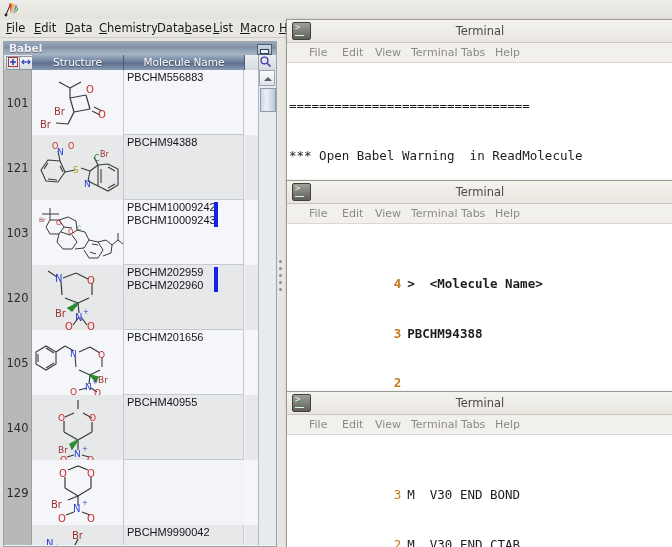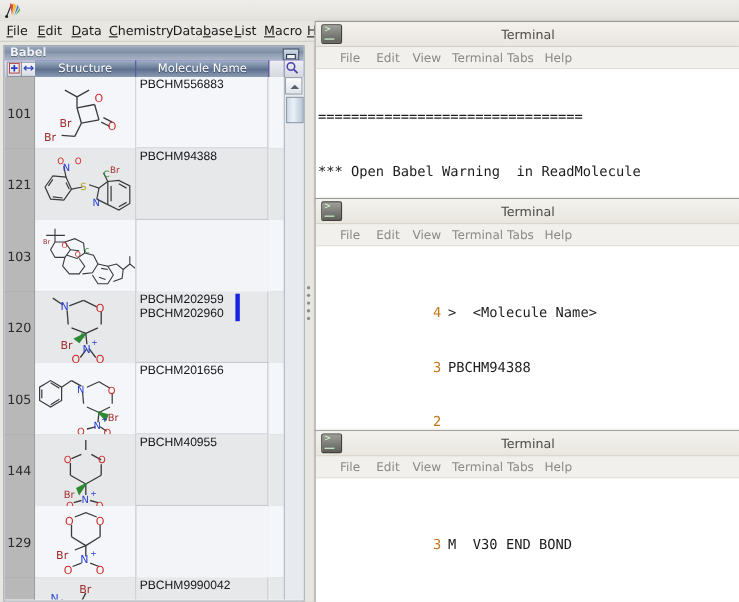--- a/index.html
+++ b/index.html
@@ -68,21 +68,21 @@
     border: 1px solid #4e5c73;
   }
   #table-minimize::after {
     content:''; position:absolute; left:2px; top:4px; width:7px; height:3px;
     border:1px solid #2c3a50; background:#eef2f7;
   }
 
   
   #col-header {
     position: absolute; left: 0; top: 13px; width: 272px; height: 15px;
-    background: #8b5cf6;
+    background: #14b8a6;
   }
   .colh {
     position: absolute; top: 0; height: 15px;
     background: linear-gradient(to bottom,#9fb0c6 0%, #6c7e99 45%, #5d7090 55%, #8b9bb2 100%);
     color: #ffffff;
     font-size: 10.5px; font-family: "DejaVu Sans", sans-serif;
     text-align: center; line-height: 15px;
     border-right: 1px solid #4c5c74;
     text-shadow: 0 1px 0 rgba(0,0,0,0.4);
     overflow: hidden;
@@ -406,20 +406,25 @@
                 <path d="M66 42 L74 40 L80 45 L79 53 L71 56"></path>
                 <path d="M60 44 L66 45 M58 52 L64 54"></path>
                 <path d="M80 45 L86 40 M86 40 L86 33 M86 40 L91 44"></path>
               </g>
               <text x="7" y="22" font-size="6" fill="#a03030" font-family="DejaVu Sans, sans-serif">Br</text>
               <text x="24" y="25" font-size="7" fill="#cc2b2b" font-family="DejaVu Sans, sans-serif">O</text>
               <text x="36" y="34" font-size="7" fill="#cc2b2b" font-family="DejaVu Sans, sans-serif">O</text>
               <text x="45" y="30" font-size="6" fill="#2e8a33" font-family="DejaVu Sans, sans-serif">C</text>
             </svg>
           </div>
+          <div class="namecell">
+            <span class="nametext">PBCHM10009242</span>
+            <span class="nametext">PBCHM10009243</span>
+            <div class="bluebar" style="left:90px; top:2px; height:25px;"></div>
+          </div>
           <div class="tailcell"></div>
         </div>
 
         <div class="trow even" style="top:195px; height:65px">
           <div class="rownum">120</div>
           <div class="structcell">
             <svg width="91" height="65" viewBox="0 0 91 65">
               <g stroke="#3a3a3a" stroke-width="1.2" fill="none">
                 <path d="M16 6 L25 12"></path>
                 <path d="M31 13 L44 8"></path>
@@ -487,21 +492,21 @@
               <text x="57" y="48" font-size="6" fill="#2e8a33" font-family="DejaVu Sans, sans-serif">R</text>
             </svg>
           </div>
           <div class="namecell">
             <span class="nametext">PBCHM201656</span>
           </div>
           <div class="tailcell"></div>
         </div>
 
         <div class="trow even" style="top:325px; height:65px">
-          <div class="rownum">144</div>
+          <div class="rownum">140</div>
           <div class="structcell">
             <svg width="91" height="65" viewBox="0 0 91 65">
               <g stroke="#3a3a3a" stroke-width="1.2" fill="none">
                 <path d="M46 5 L46 14"></path>
                 <path d="M42 18 L33 22"></path>
                 <path d="M51 18 L60 23"></path>
                 <path d="M32 26 L32 37"></path>
                 <path d="M60 27 L60 37"></path>
                 <path d="M32 37 L46 45"></path>
                 <path d="M60 37 L46 45"></path>
@@ -618,21 +623,21 @@
       <div class="term-title-text">Terminal</div>
     </div>
     <div class="term-menubar">
       <div class="tm" style="left:22px">File</div>
       <div class="tm" style="left:55px">Edit</div>
       <div class="tm" style="left:88px">View</div>
       <div class="tm" style="left:124px">Terminal</div>
       <div class="tm" style="left:174px">Tabs</div>
       <div class="tm" style="left:208px">Help</div>
     </div>
-    <div class="term-body" style="height:169px;">
+    <div class="term-body" style="height:169px;font-weight:bold;">
       <div class="tline">
         <span class="lnum">4</span><span class="ltext">&gt;  &lt;Molecule Name&gt;</span>
       </div>
       <div class="tline">
         <span class="lnum">3</span><span class="ltext">PBCHM94388</span>
       </div>
       <div class="tline">
         <span class="lnum">2</span><span class="ltext"></span>
       </div>
       
@@ -655,20 +660,23 @@
       <div class="tm" style="left:55px">Edit</div>
       <div class="tm" style="left:88px">View</div>
       <div class="tm" style="left:124px">Terminal</div>
       <div class="tm" style="left:174px">Tabs</div>
       <div class="tm" style="left:208px">Help</div>
     </div>
     <div class="term-body" style="height:113px;">
       <div class="tline">
         <span class="lnum">3</span><span class="ltext">M  V30 END BOND</span>
       </div>
+      <div class="tline">
+        <span class="lnum">2</span><span class="ltext">M  V30 END CTAB</span>
+      </div>
       
       
       
       
       
     </div>
   </div>
 
 </div>
 

